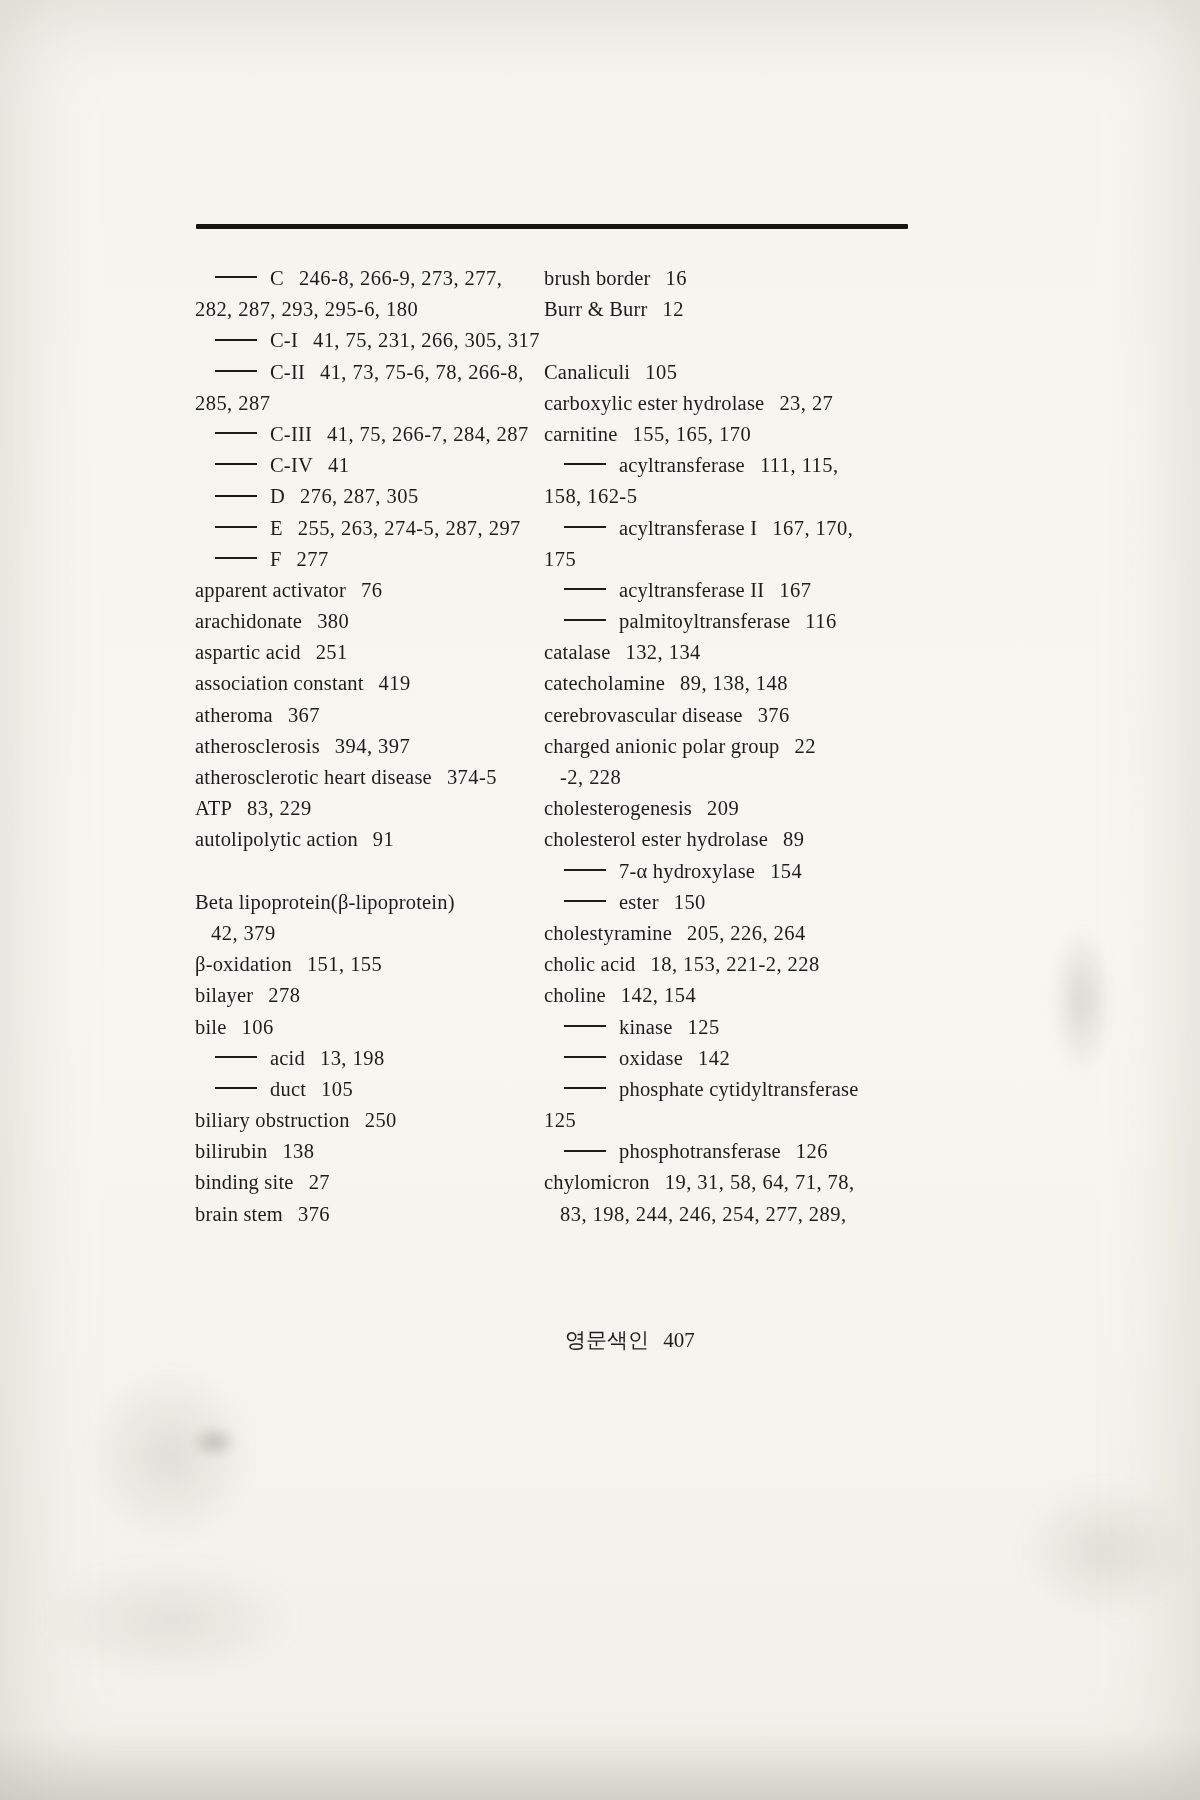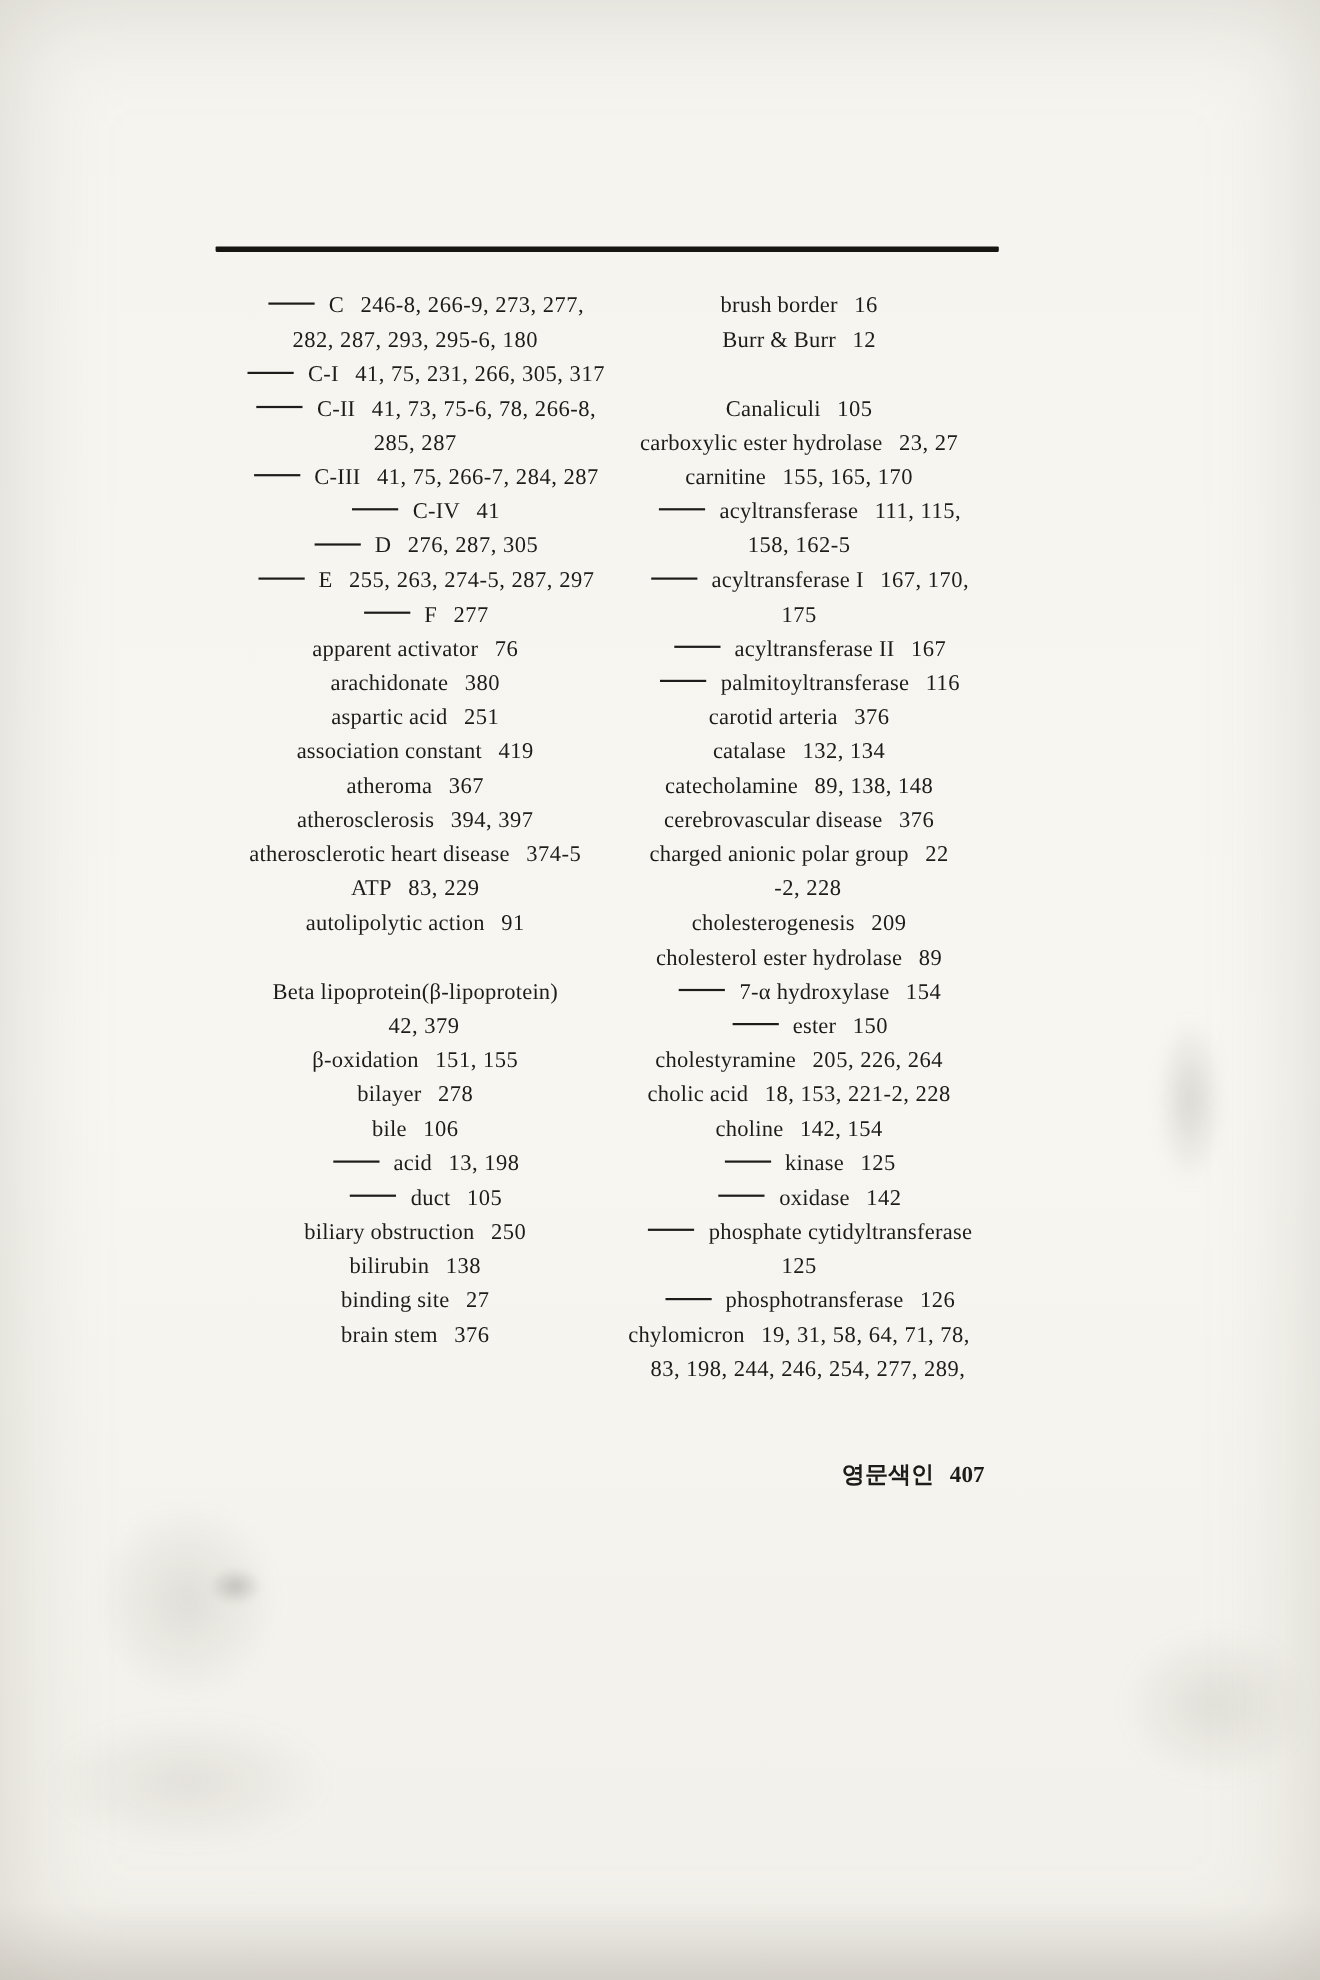--- a/index.html
+++ b/index.html
@@ -15,38 +15,38 @@
     background:linear-gradient(180deg,#f5f4ef 0%,#f7f6f1 55%,#f2f0ea 100%);
     box-shadow:inset 0 0 95px rgba(172,167,154,.40);
     overflow:hidden;
   }
   .top-rule{
     position:absolute;left:196px;top:224px;width:712px;height:5px;
     background:#171512;border-radius:1px;
   }
   .col{
     position:absolute;top:263px;
-    font-size:20.5px;color:#1d1c1a;letter-spacing:.2px;text-align:center;
+    font-size:20.5px;color:#1d1c1a;letter-spacing:.2px;
   }
   .col.left{left:195px;width:365px}
   .col.right{left:544px;width:365px}
   .line{height:31.2px;line-height:31.2px;white-space:nowrap}
   .line.sub{padding-left:20px}
   .line.cont-indent{padding-left:16px}
   .line.gap{height:31.2px}
   .dash{
     display:inline-block;width:42px;height:0;
     border-top:2.3px solid #1d1c1a;
     vertical-align:middle;margin-right:13px;position:relative;top:-3px;
   }
   .term + .pages{margin-left:15px}
   .pages{letter-spacing:.45px}
   .footer{
     position:absolute;top:1326px;left:565px;width:330px;
-    text-align:right;font-size:21px;color:#1d1c1a;word-spacing:9px;font-weight:bold;
+    text-align:left;font-size:21px;color:#1d1c1a;word-spacing:9px;
   }
   
   .smudge{position:absolute;border-radius:50%;pointer-events:none}
   .smudge.s1{left:85px;top:1365px;width:170px;height:180px;
     background:radial-gradient(closest-side,rgba(125,122,113,.16),rgba(125,122,113,0));filter:blur(5px)}
   .smudge.s2{left:190px;top:1425px;width:48px;height:34px;
     background:radial-gradient(closest-side,rgba(95,92,85,.28),rgba(95,92,85,0));filter:blur(3px)}
   .smudge.s3{left:1052px;top:925px;width:60px;height:150px;
     background:radial-gradient(closest-side,rgba(148,144,134,.30),rgba(148,144,134,0));filter:blur(7px)}
   .smudge.s4{left:1020px;top:1480px;width:170px;height:140px;
@@ -104,21 +104,20 @@
       <div class="line gap"></div>
       <div class="line entry"><span class="term">Canaliculi</span><span class="pages">105</span></div>
       <div class="line entry"><span class="term">carboxylic ester hydrolase</span><span class="pages">23, 27</span></div>
       <div class="line entry"><span class="term">carnitine</span><span class="pages">155, 165, 170</span></div>
       <div class="line sub"><span class="dash"></span><span class="term">acyltransferase</span><span class="pages">111, 115,</span></div>
       <div class="line cont"><span class="pages">158, 162-5</span></div>
       <div class="line sub"><span class="dash"></span><span class="term">acyltransferase I</span><span class="pages">167, 170,</span></div>
       <div class="line cont"><span class="pages">175</span></div>
       <div class="line sub"><span class="dash"></span><span class="term">acyltransferase II</span><span class="pages">167</span></div>
       <div class="line sub"><span class="dash"></span><span class="term">palmitoyltransferase</span><span class="pages">116</span></div>
-      <div class="line entry"><span class="term">carotid arteria</span><span class="pages">376</span></div>
       <div class="line entry"><span class="term">catalase</span><span class="pages">132, 134</span></div>
       <div class="line entry"><span class="term">catecholamine</span><span class="pages">89, 138, 148</span></div>
       <div class="line entry"><span class="term">cerebrovascular disease</span><span class="pages">376</span></div>
       <div class="line entry"><span class="term">charged anionic polar group</span><span class="pages">22</span></div>
       <div class="line cont-indent"><span class="pages">-2, 228</span></div>
       <div class="line entry"><span class="term">cholesterogenesis</span><span class="pages">209</span></div>
       <div class="line entry"><span class="term">cholesterol ester hydrolase</span><span class="pages">89</span></div>
       <div class="line sub"><span class="dash"></span><span class="term">7-α hydroxylase</span><span class="pages">154</span></div>
       <div class="line sub"><span class="dash"></span><span class="term">ester</span><span class="pages">150</span></div>
       <div class="line entry"><span class="term">cholestyramine</span><span class="pages">205, 226, 264</span></div>

